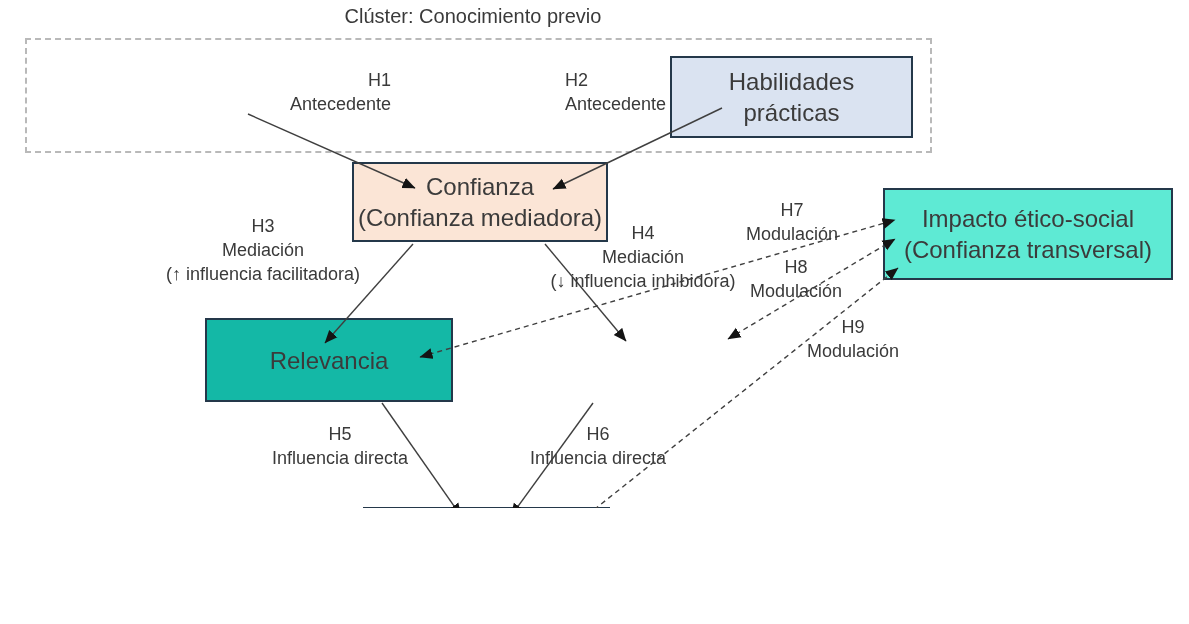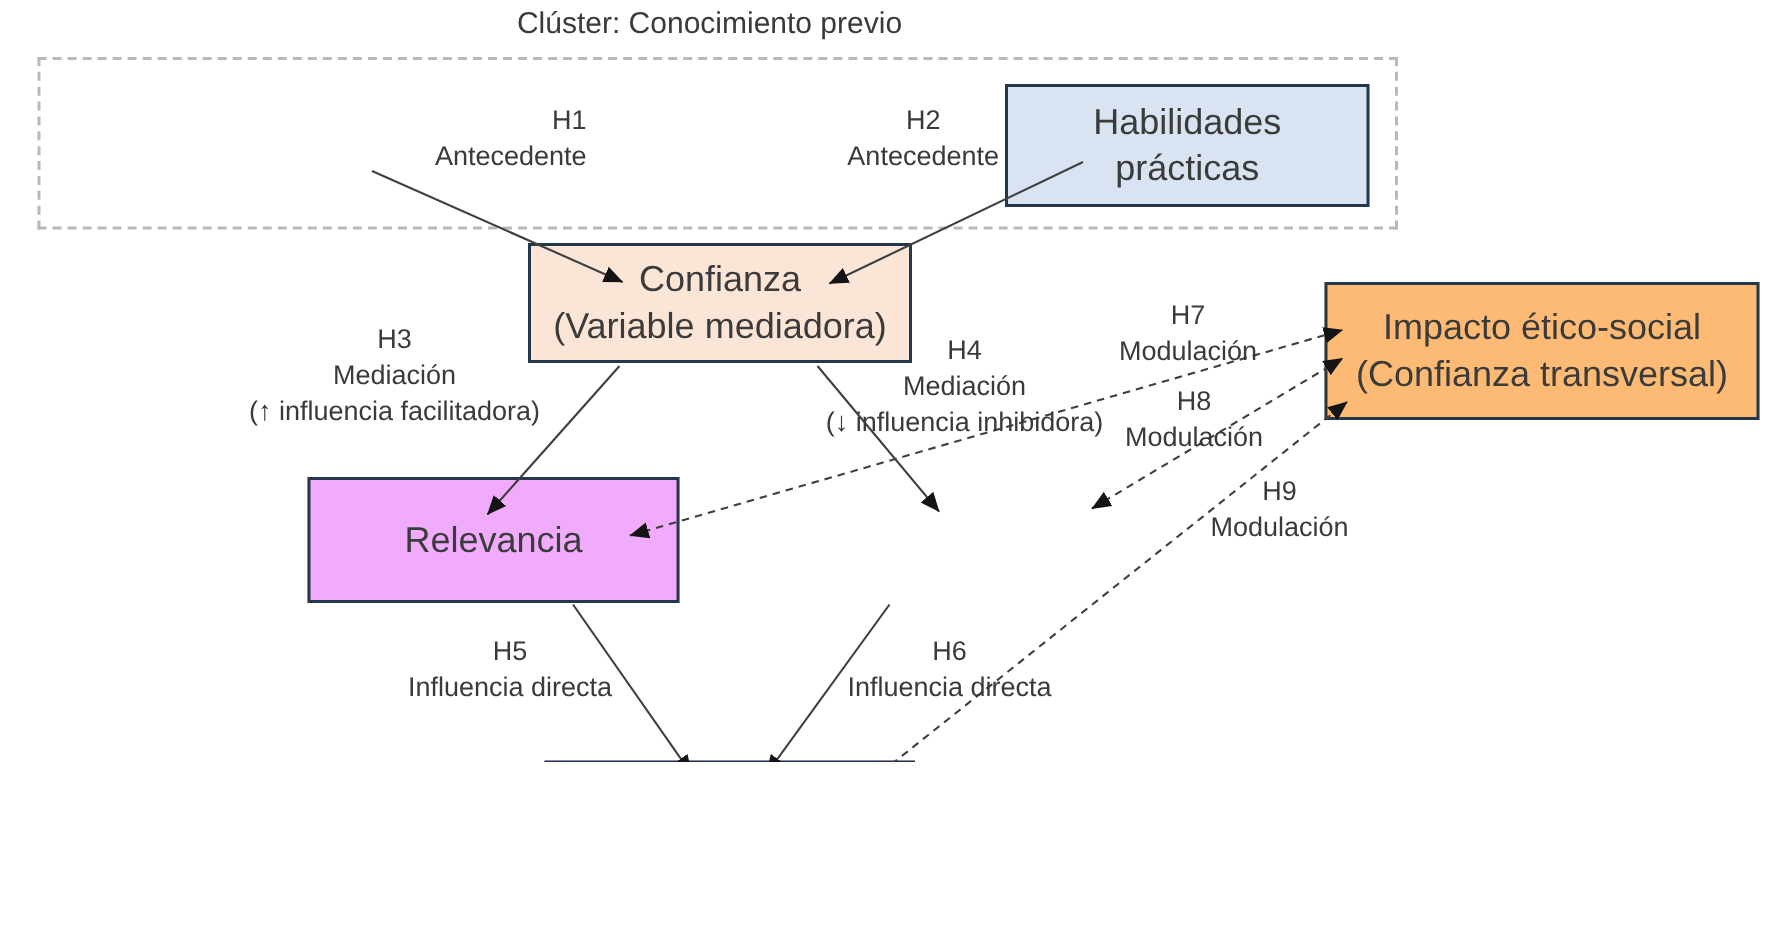--- a/index.html
+++ b/index.html
@@ -15,48 +15,48 @@
     position:absolute;left:473px;top:5px;transform:translateX(-50%);
     font-size:20px;white-space:nowrap;color:#3a3a3a;
   }
   .node{
     position:absolute;box-sizing:border-box;border:2px solid #24384a;
     display:flex;flex-direction:column;align-items:center;justify-content:center;
     text-align:center;font-size:24px;line-height:31px;color:#3b3b3b;
   }
   .node.blue{background:#dae3f1;}
   .node.peach{background:#fbe5d6;justify-content:center;}
-  .node.green{background:#f0abfc;}
-  .node.yellow{background:#fdba74;}
+  .node.green{background:#14b8a6;}
+  .node.yellow{background:#5eead4;}
   .edges{position:absolute;left:0;top:0;pointer-events:none;}
   .edge-label{
     position:absolute;font-size:18px;line-height:24px;text-align:center;
     white-space:nowrap;color:#3a3a3a;
   }
   .edge-label.center{transform:translateX(-50%);}
   .edge-label.left{text-align:right;}
-  .edge-label.right{text-align:center;margin-left:22px;}
+  .edge-label.right{text-align:left;margin-left:22px;}
 </style>
 </head>
 <body>
 
 <div class="stage">
 
   <div class="cluster"></div>
   <div class="cluster-title">Clúster: Conocimiento previo</div>
 
 
   <div class="node blue" style="left:670px;top:56px;width:243px;height:82px">
     <div>Habilidades</div>
     <div>prácticas</div>
   </div>
 
   <div class="node peach" style="left:352px;top:162px;width:256px;height:80px">
     <div>Confianza</div>
-    <div>(Variable mediadora)</div>
+    <div>(Confianza mediadora)</div>
   </div>
 
   <div class="node yellow" style="left:883px;top:188px;width:290px;height:92px">
     <div>Impacto ético-social</div>
     <div>(Confianza transversal)</div>
   </div>
 
   <div class="node green" style="left:205px;top:318px;width:248px;height:84px">
     <div>Relevancia</div>
   </div>
@@ -105,21 +105,21 @@
     <div>H4</div>
     <div>Mediación</div>
     <div>(↓ influencia inhibidora)</div>
   </div>
 
   <div class="edge-label center" style="left:340px;top:422px">
     <div>H5</div>
     <div>Influencia directa</div>
   </div>
 
-  <div class="edge-label center" style="left:633px;top:422px">
+  <div class="edge-label center" style="left:598px;top:422px">
     <div>H6</div>
     <div>Influencia directa</div>
   </div>
 
   <div class="edge-label center" style="left:792px;top:198px">
     <div>H7</div>
     <div>Modulación</div>
   </div>
 
   <div class="edge-label center" style="left:796px;top:255px">

